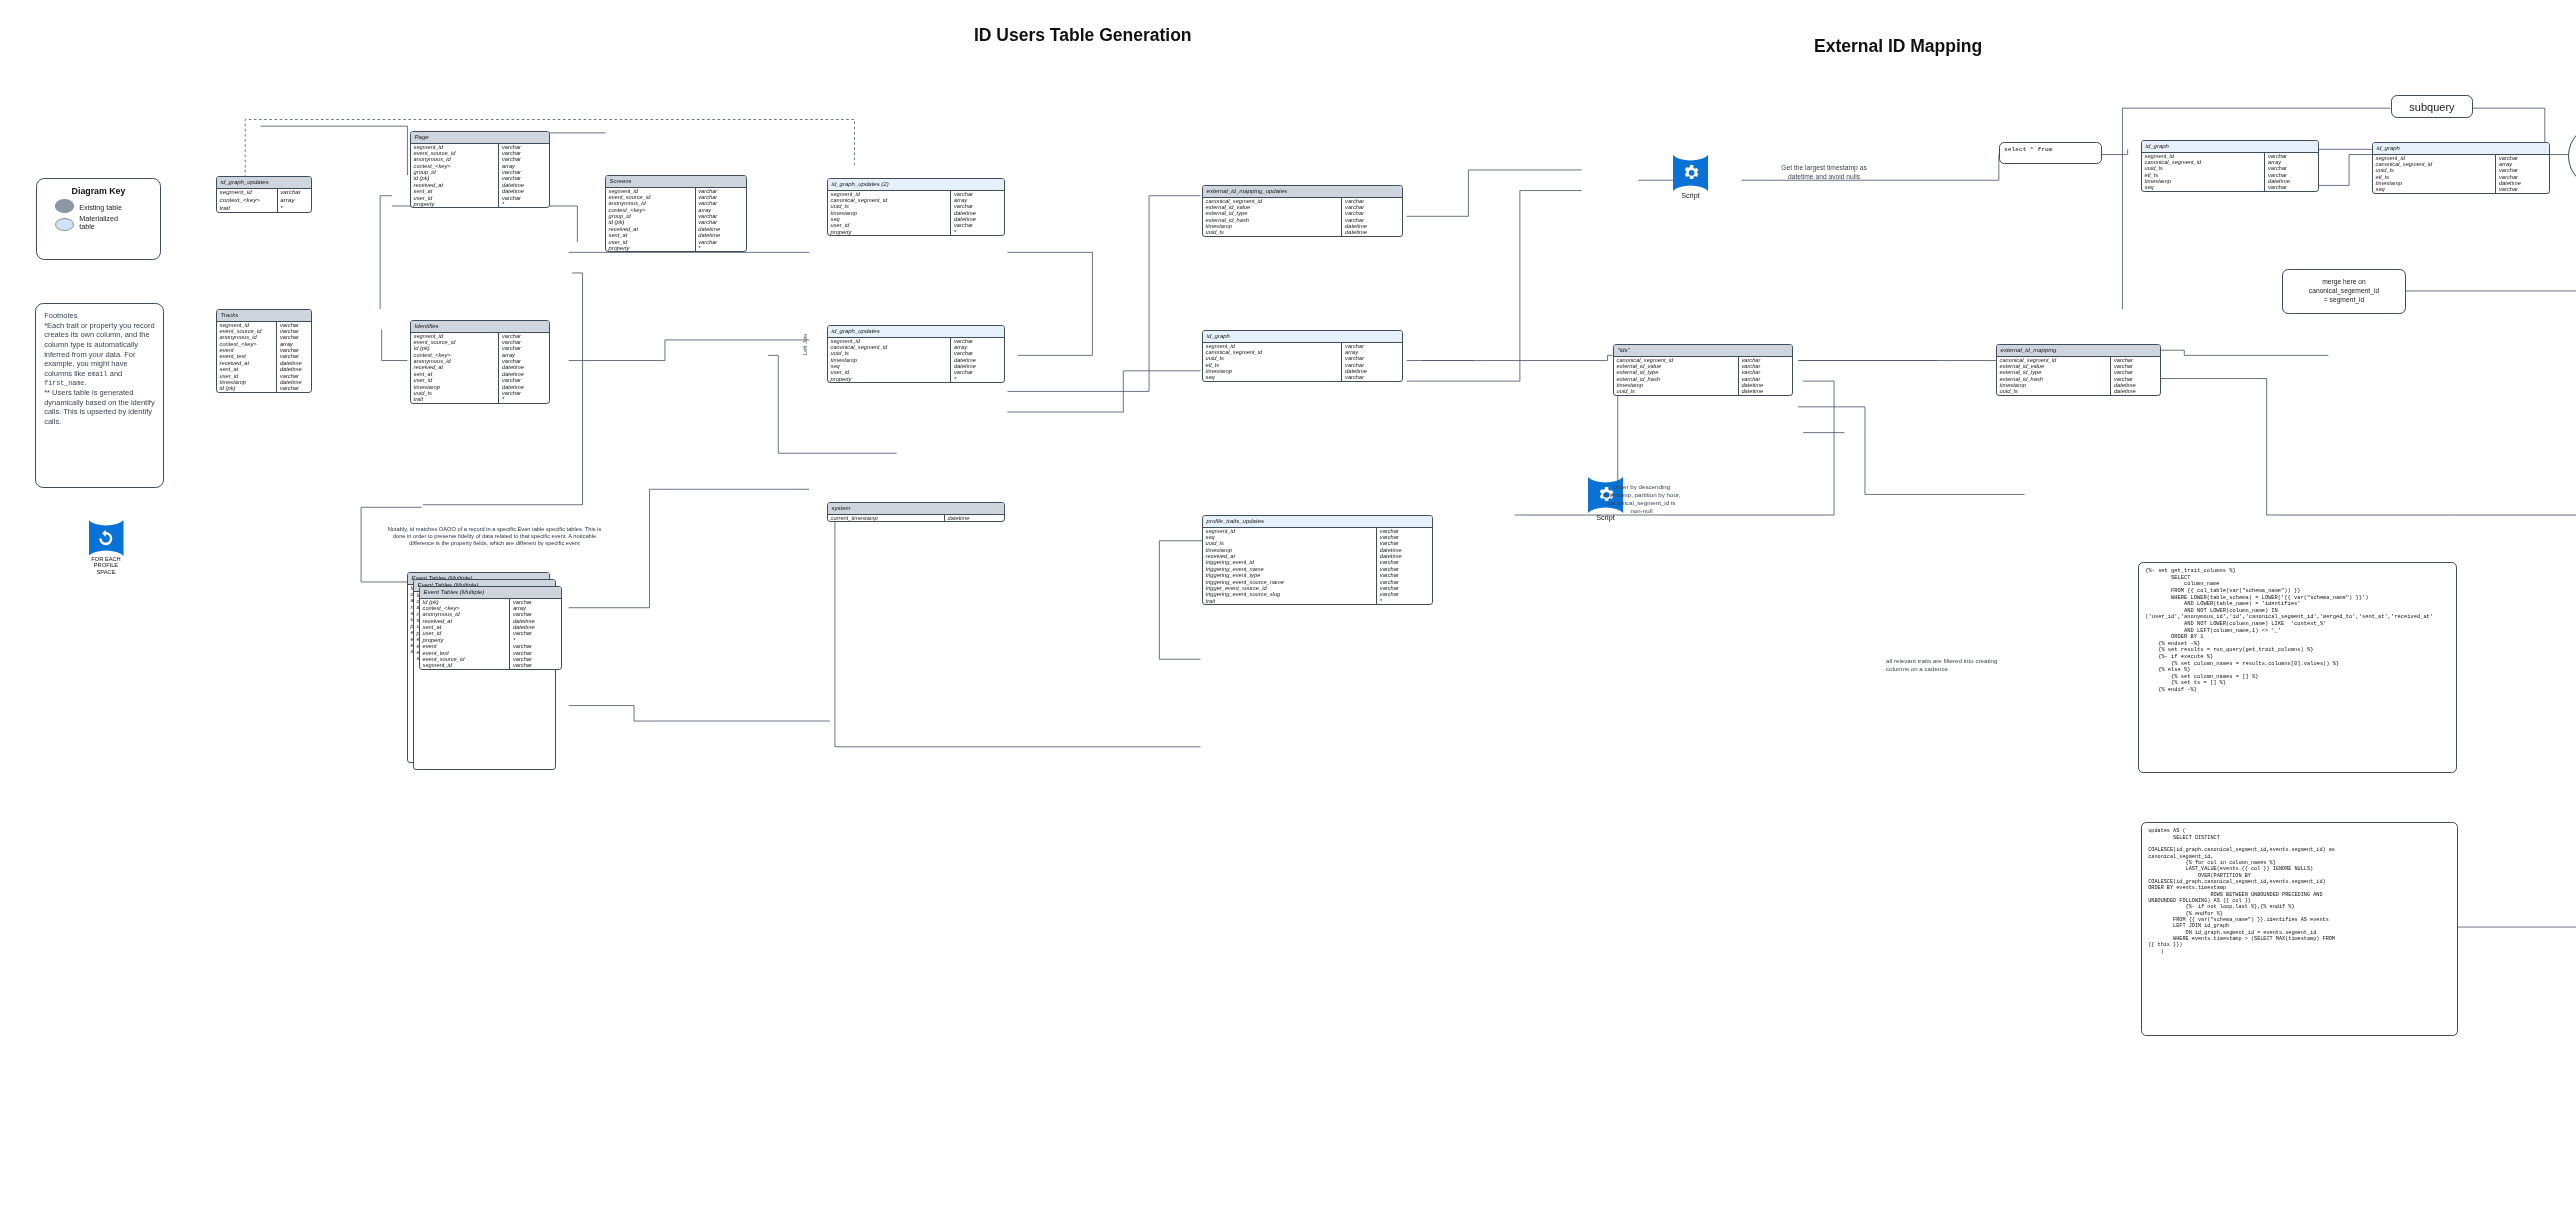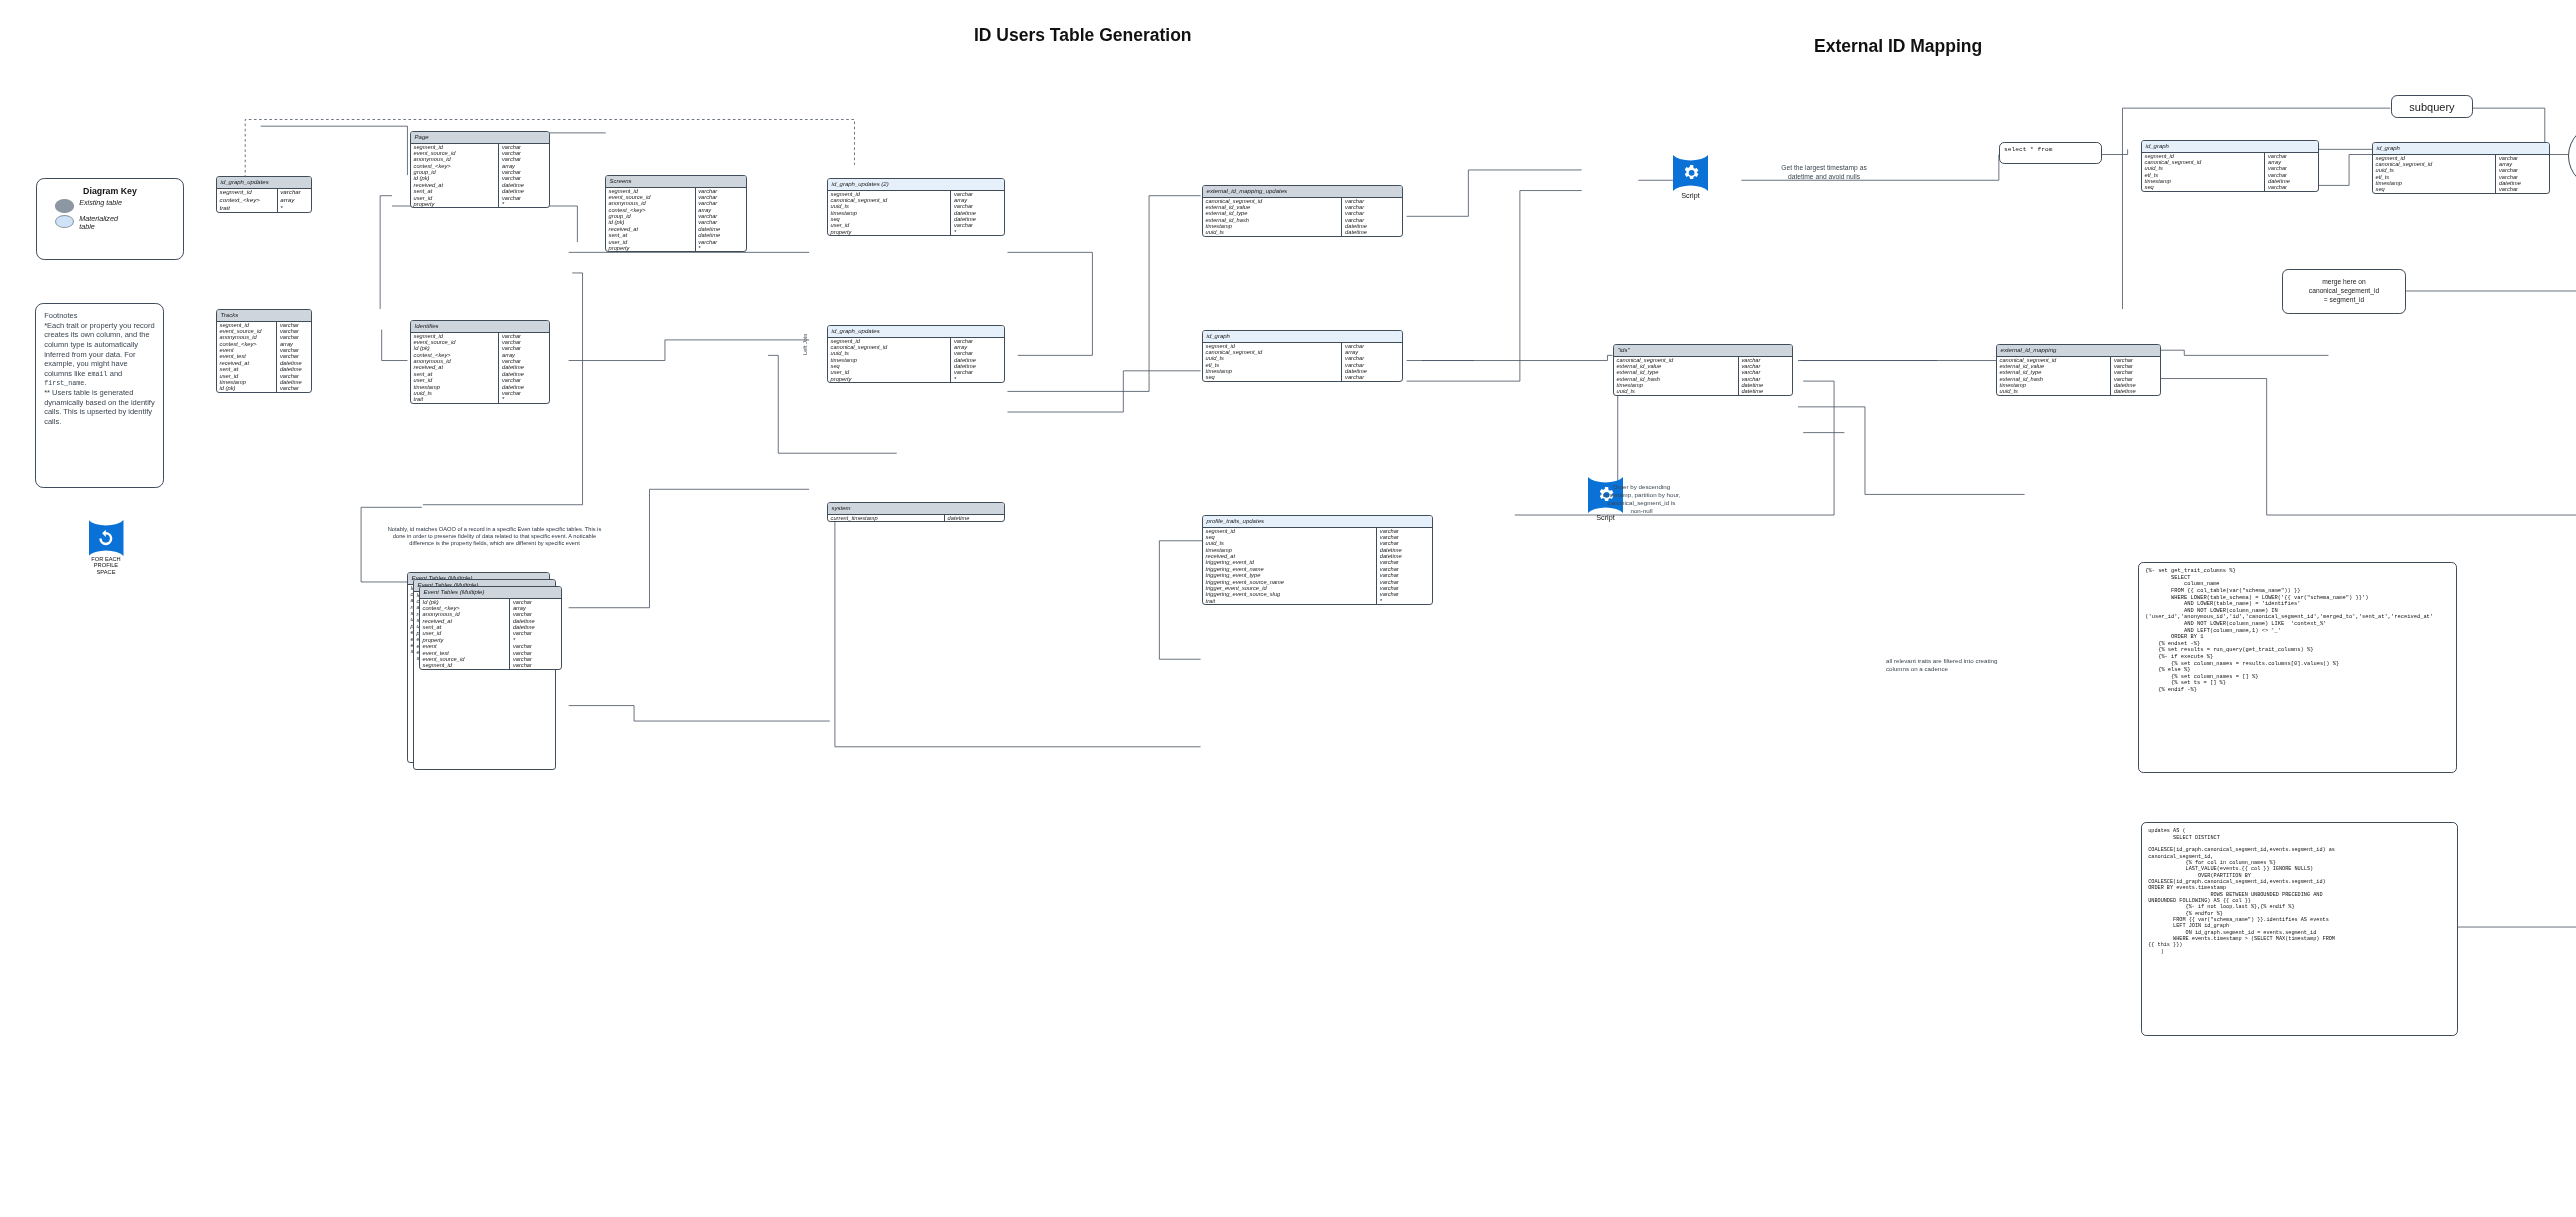--- a/index.html
+++ b/index.html
@@ -22,21 +22,21 @@
   .tbl.small .thead{font-size:6px;padding:1.5px 0 1.5px 3.6px;}
 
   
   .notebox{position:absolute;border:0.8px solid #3f4c5a;border-radius:6.2px;background:#fff;box-sizing:border-box;display:flex;align-items:center;justify-content:center;text-align:center;}
   .notebox span{display:block;}
   .plainlabel{position:absolute;text-align:center;color:#3b4550;white-space:pre-line;}
 
   
   .panel{position:absolute;border:1px solid #3f4c5a;border-radius:8.2px;background:#fff;box-sizing:border-box;}
   .key-title{text-align:center;font-weight:bold;font-size:8.8px;line-height:1.15;margin:7.2px 0 3.1px 0;color:#111;}
-  .key-row{display:flex;align-items:flex-start;gap:5.2px;margin:1px 0 2.1px 17.5px;font-style:italic;}
+  .key-row{display:flex;align-items:flex-end;gap:5.2px;margin:1px 0 2.1px 17.5px;}
   .swatch{width:17.5px;height:11.3px;border-radius:50%;border:0.5px solid #8a93a0;flex:0 0 auto;}
   .sw-existing{background:#8d96a3;}
   .sw-materialized{background:#cfe2f8;}
   .key-label{font-size:7.2px;color:#1a1a1a;line-height:1.15;}
   .footnote{padding:7.2px 8.2px;font-size:7.5px;line-height:1.28;color:#3b4550;}
   .footnote .mono{font-family:"Liberation Mono",monospace;font-size:6.7px;}
   .footnote .ft-title{display:block;margin-bottom:0;}
 
   
   .script{position:absolute;text-align:center;}
@@ -147,21 +147,21 @@
     <path d="M5990 920 L6030 920"></path>
 
     <path d="M4760 1000 L5380 1000"></path>
     <path d="M5960 660 L5990 660"></path>
     <path d="M4760 1800 L5100 1800"></path>
   </svg>
 
   <div class="section-title" style="left:974px;top:25px;">ID Users Table Generation</div>
   <div class="section-title" style="left:1814px;top:36px;">External ID Mapping</div>
 
-  <div class="panel" style="left:36px;top:178px;width:148px;height:82px;">
+  <div class="panel" style="left:36px;top:178px;width:125px;height:82px;">
     <div class="key-title">Diagram
 Key</div>
     <div class="key-row">
       <div class="swatch sw-existing"></div>
       <div class="key-label">Existing table</div>
     </div>
     <div class="key-row">
       <div class="swatch sw-materialized"></div>
       <div class="key-label" style="white-space:pre-line;">Materialized
 table</div>

